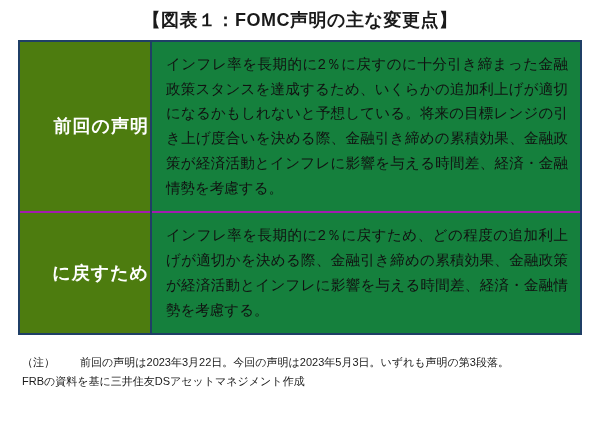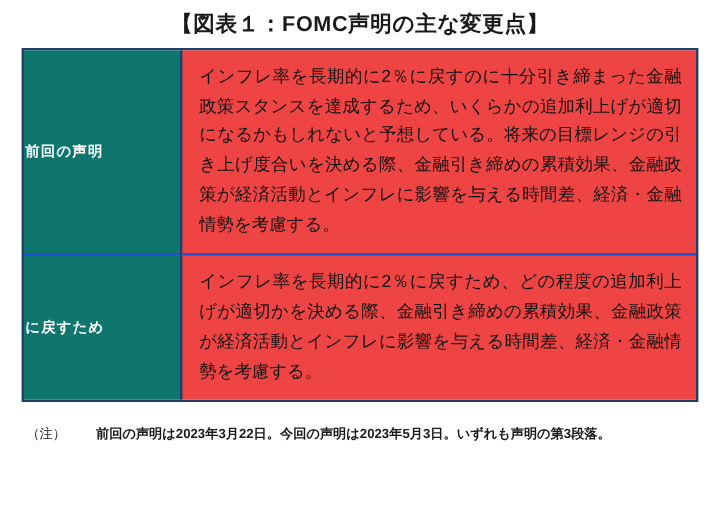--- a/index.html
+++ b/index.html
@@ -33,35 +33,35 @@
     margin: 0 18px;
     border: 2px solid #1f3f66;
     box-sizing: border-box;
   }
   table.fomc {
     width: 100%;
     border-collapse: collapse;
     table-layout: fixed;
   }
   table.fomc tr + tr td {
-    border-top: 2px solid #1d4ed8;
+    border-top: 2px solid #a21caf;
   }
   td.label-cell {
     width: 128px;
-    background: #0f766e;
+    background: #4d7c0f;
     color: #ffffff;
-    font-size: 12px;
+    font-size: 18px;
     font-weight: bold;
-    text-align: left;
+    text-align: right;
     vertical-align: middle;
     border-right: 2px solid #1f3f66;
     letter-spacing: 1px;
   }
   td.body-cell {
-    background: #ef4444;
+    background: #15803d;
     padding: 10px 12px 10px 14px;
     vertical-align: middle;
   }
   .body-text {
     font-size: 14.5px;
     line-height: 1.72;
     color: #111111;
     text-align: justify;
     text-justify: inter-character;
   }
@@ -74,21 +74,20 @@
   .note-row {
     display: flex;
     align-items: flex-start;
   }
   .note-key {
     width: 58px;
     flex: 0 0 58px;
   }
   .note-val {
     flex: 1 1 auto;
-    font-weight: bold;
   }
 </style>
 </head>
 <body>
 
 <div class="page">
 
   <div class="title">【図表１：FOMC声明の主な変更点】</div>
 
   <div class="table-wrap">
@@ -109,16 +108,17 @@
       </tbody>
     </table>
   </div>
 
   <div class="notes">
     <div class="note-row">
       <div class="note-key">（注）</div>
       <div class="note-val">前回の声明は2023年3月22日。今回の声明は2023年5月3日。いずれも声明の第3段落。</div>
     </div>
     <div class="note-row">
+      <div class="note-val">FRBの資料を基に三井住友DSアセットマネジメント作成</div>
     </div>
   </div>
 
 </div>
 
 </body></html>

